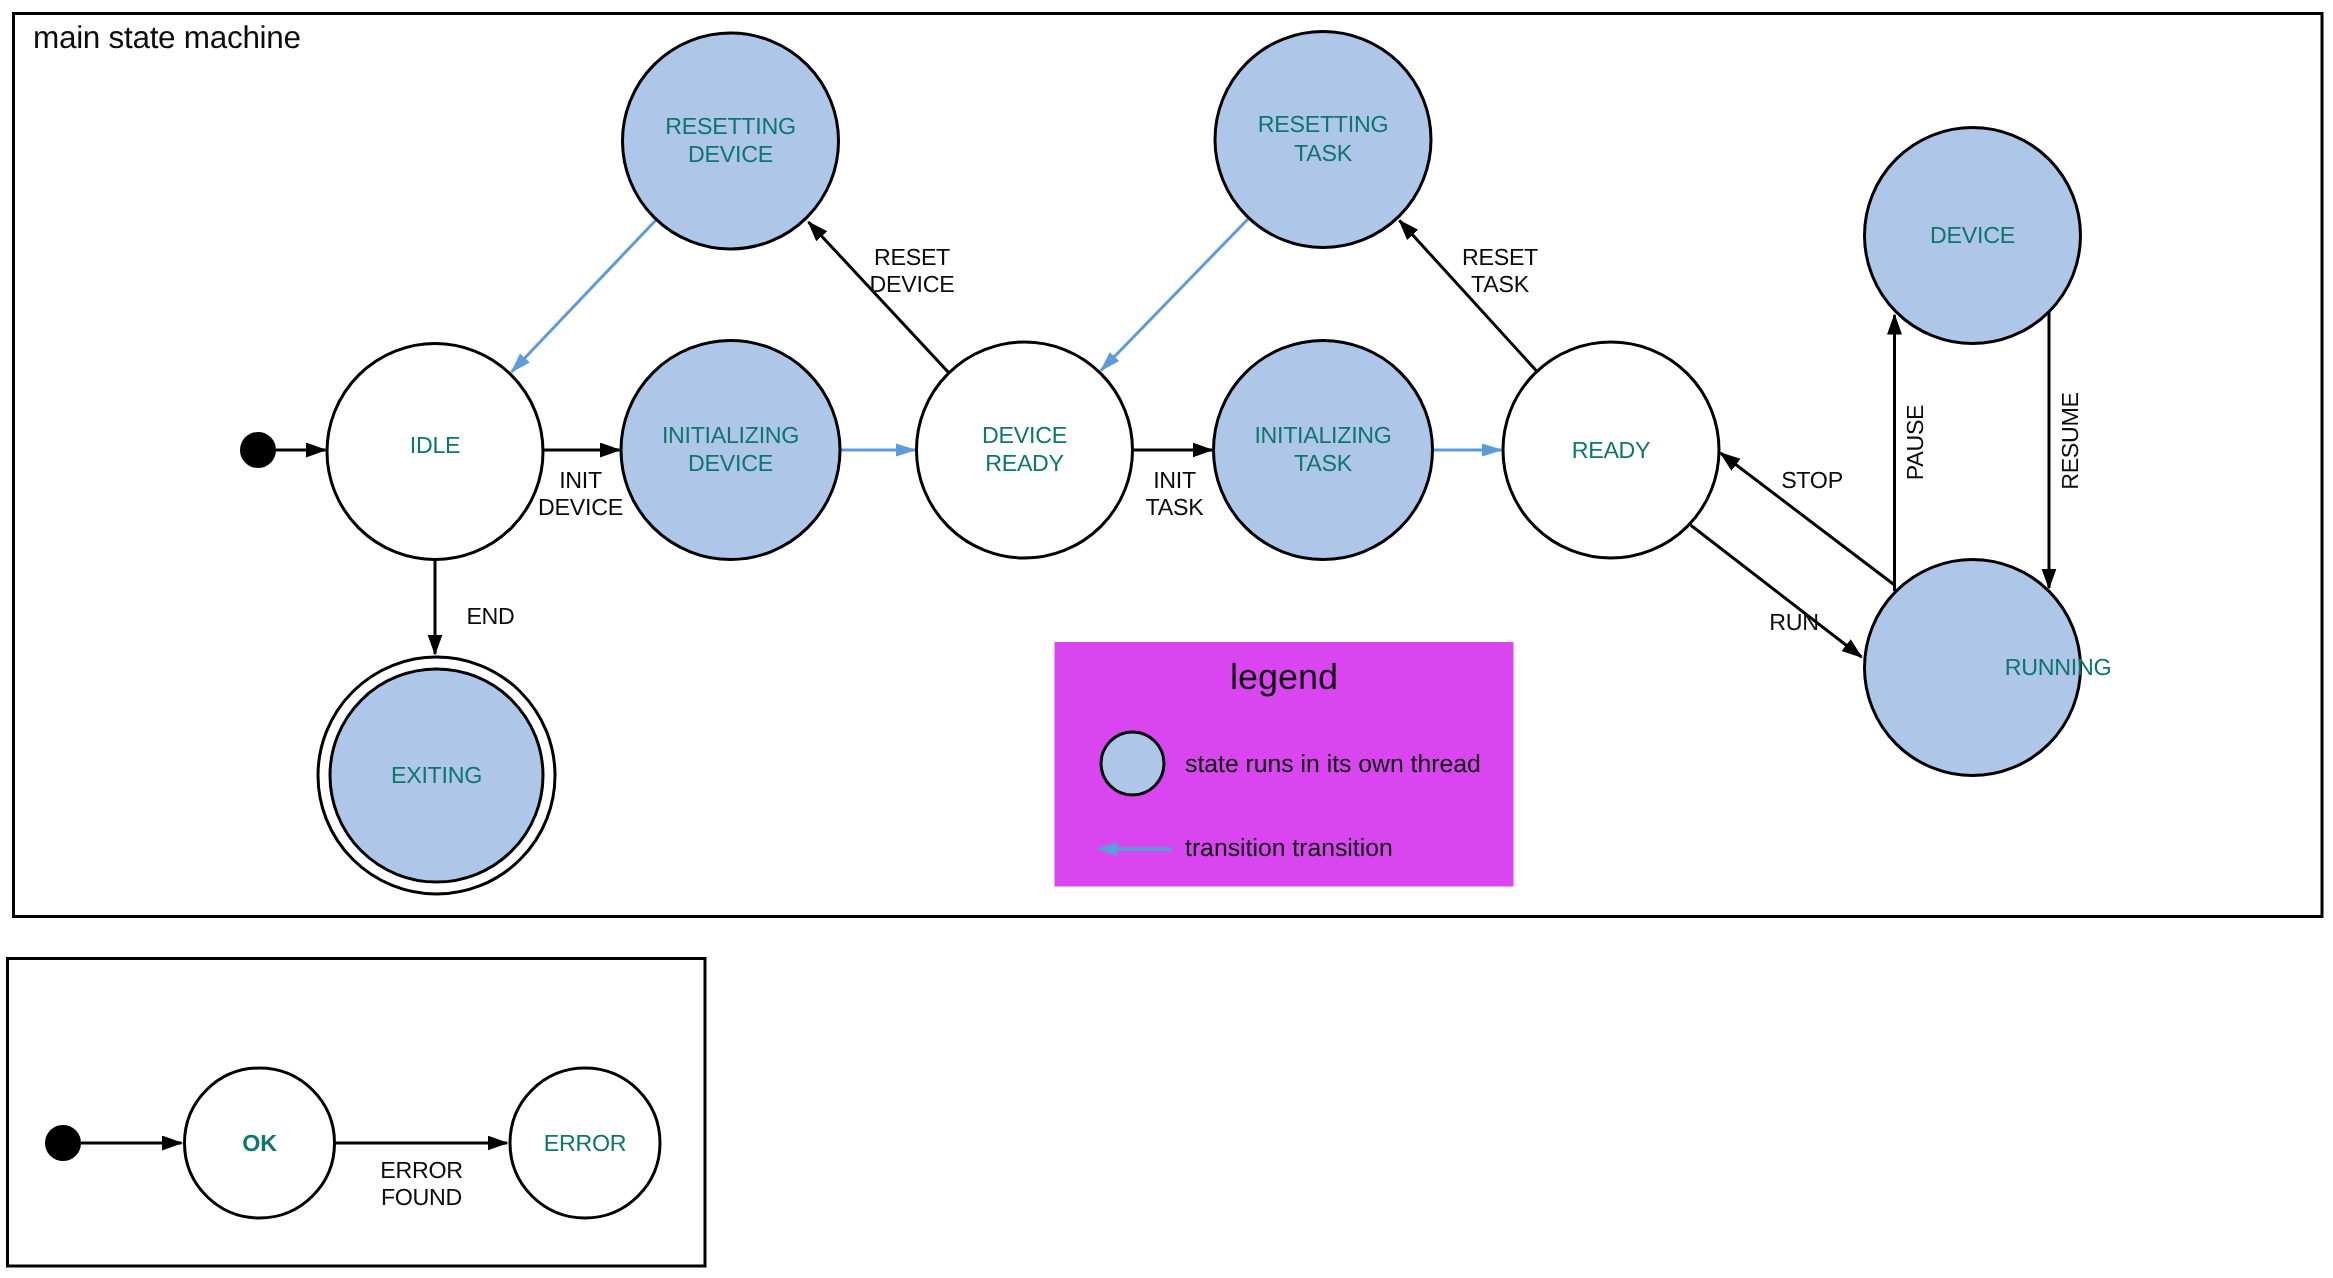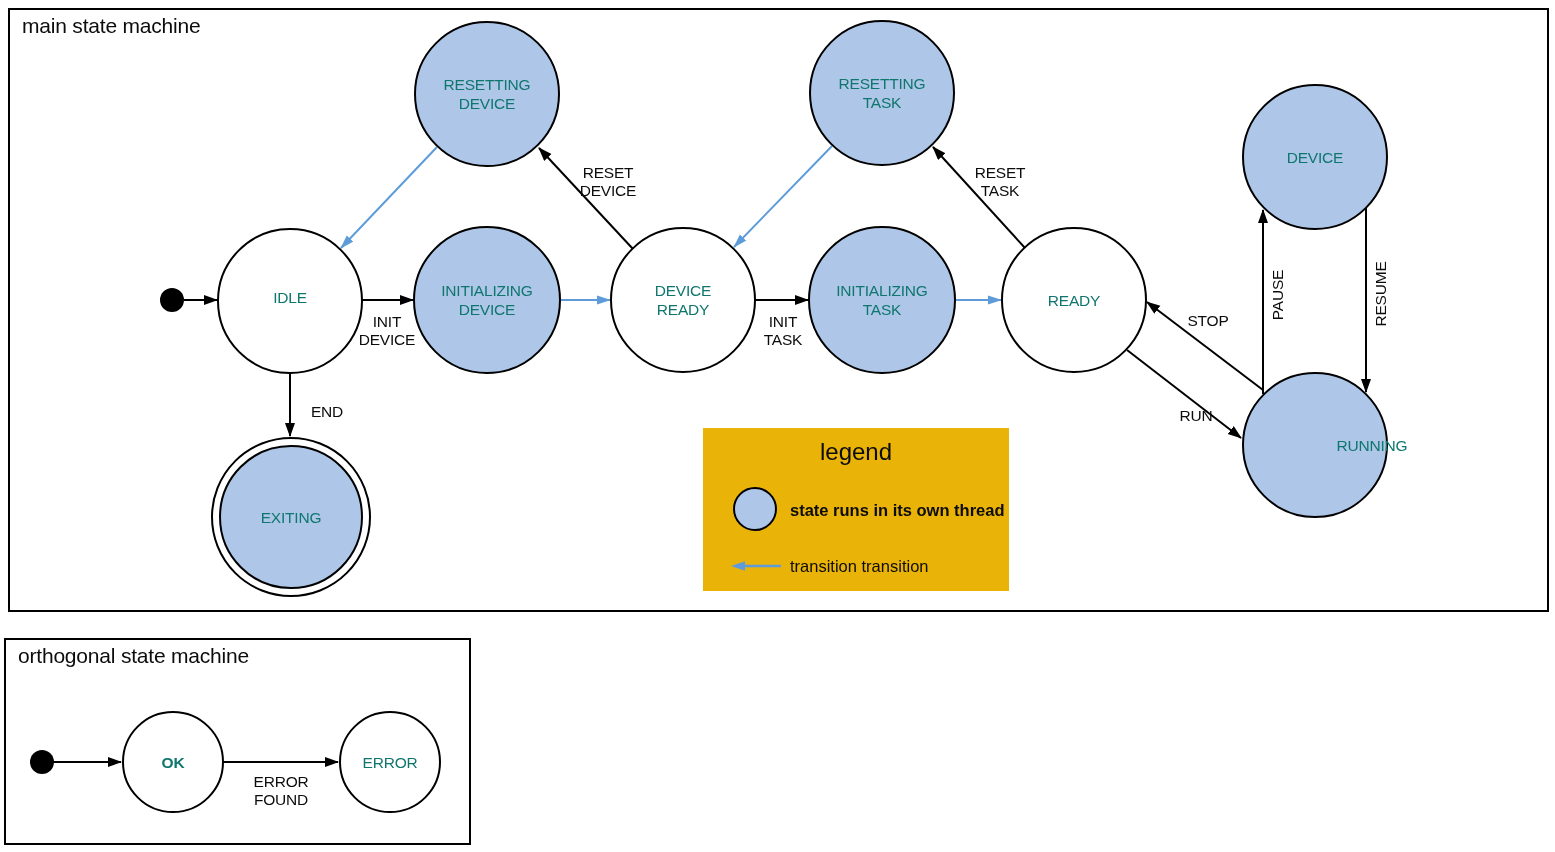--- a/index.html
+++ b/index.html
@@ -92,26 +92,25 @@
 </style>
 </head>
 <body>
 
 <div class="canvas">
 
   <div class="frame" id="frame-main" style="left: 8px; top: 8px; width: 1541px; height: 604px;"></div>
   <div class="frame-title" id="frame-main-title" style="left: 22px; top: 14px;">main state machine</div>
 
   <div class="frame" id="frame-ortho" style="left: 4px; top: 638px; width: 467px; height: 207px;"></div>
-  <div class="frame-title" id="frame-ortho-title" style="left: 18px; top: 644px;">orthogonal state machine</div>
-
-  <div class="legend-box" id="legend-box" style="left: 703px; top: 428px; width: 306px; height: 163px; background: #eab308;">
+
+  <div class="legend-box" id="legend-box" style="left: 703px; top: 428px; width: 306px; height: 163px; background: #d946ef;">
     <div class="legend-title">legend</div>
     <div class="legend-circle-swatch" id="legend-circle" style="left: 30px; top: 59px; background: rgb(174, 198, 232);"></div>
-    <div class="legend-item-text" id="legend-text-1" style="left: 87px; top: 82px; font-weight: bold;">state runs in its own thread</div>
+    <div class="legend-item-text" id="legend-text-1" style="left: 87px; top: 82px;">state runs in its own thread</div>
     <svg class="legend-arrow-swatch" id="legend-arrow" width="52" height="12" viewBox="0 0 52 12" style="left: 28px; top: 132px;">
       <line id="legend-arrow-line" x1="50" y1="6" x2="11" y2="6" stroke-width="2.5" stroke="#5e9cd9"></line>
       <polygon id="legend-arrow-head" points="0,6 14,1.2 14,10.8" fill="#5e9cd9"></polygon>
     </svg>
     <div class="legend-item-text" id="legend-text-2" style="left: 87px; top: 138px;">transition transition</div>
   </div>
 
   <svg class="diagram-layer" id="diagram-svg" width="1555" height="852" viewBox="0 0 1555 852">
     <defs>
       <marker id="arrow-black" markerUnits="userSpaceOnUse" markerWidth="15" markerHeight="11" refX="13" refY="5" orient="auto">

